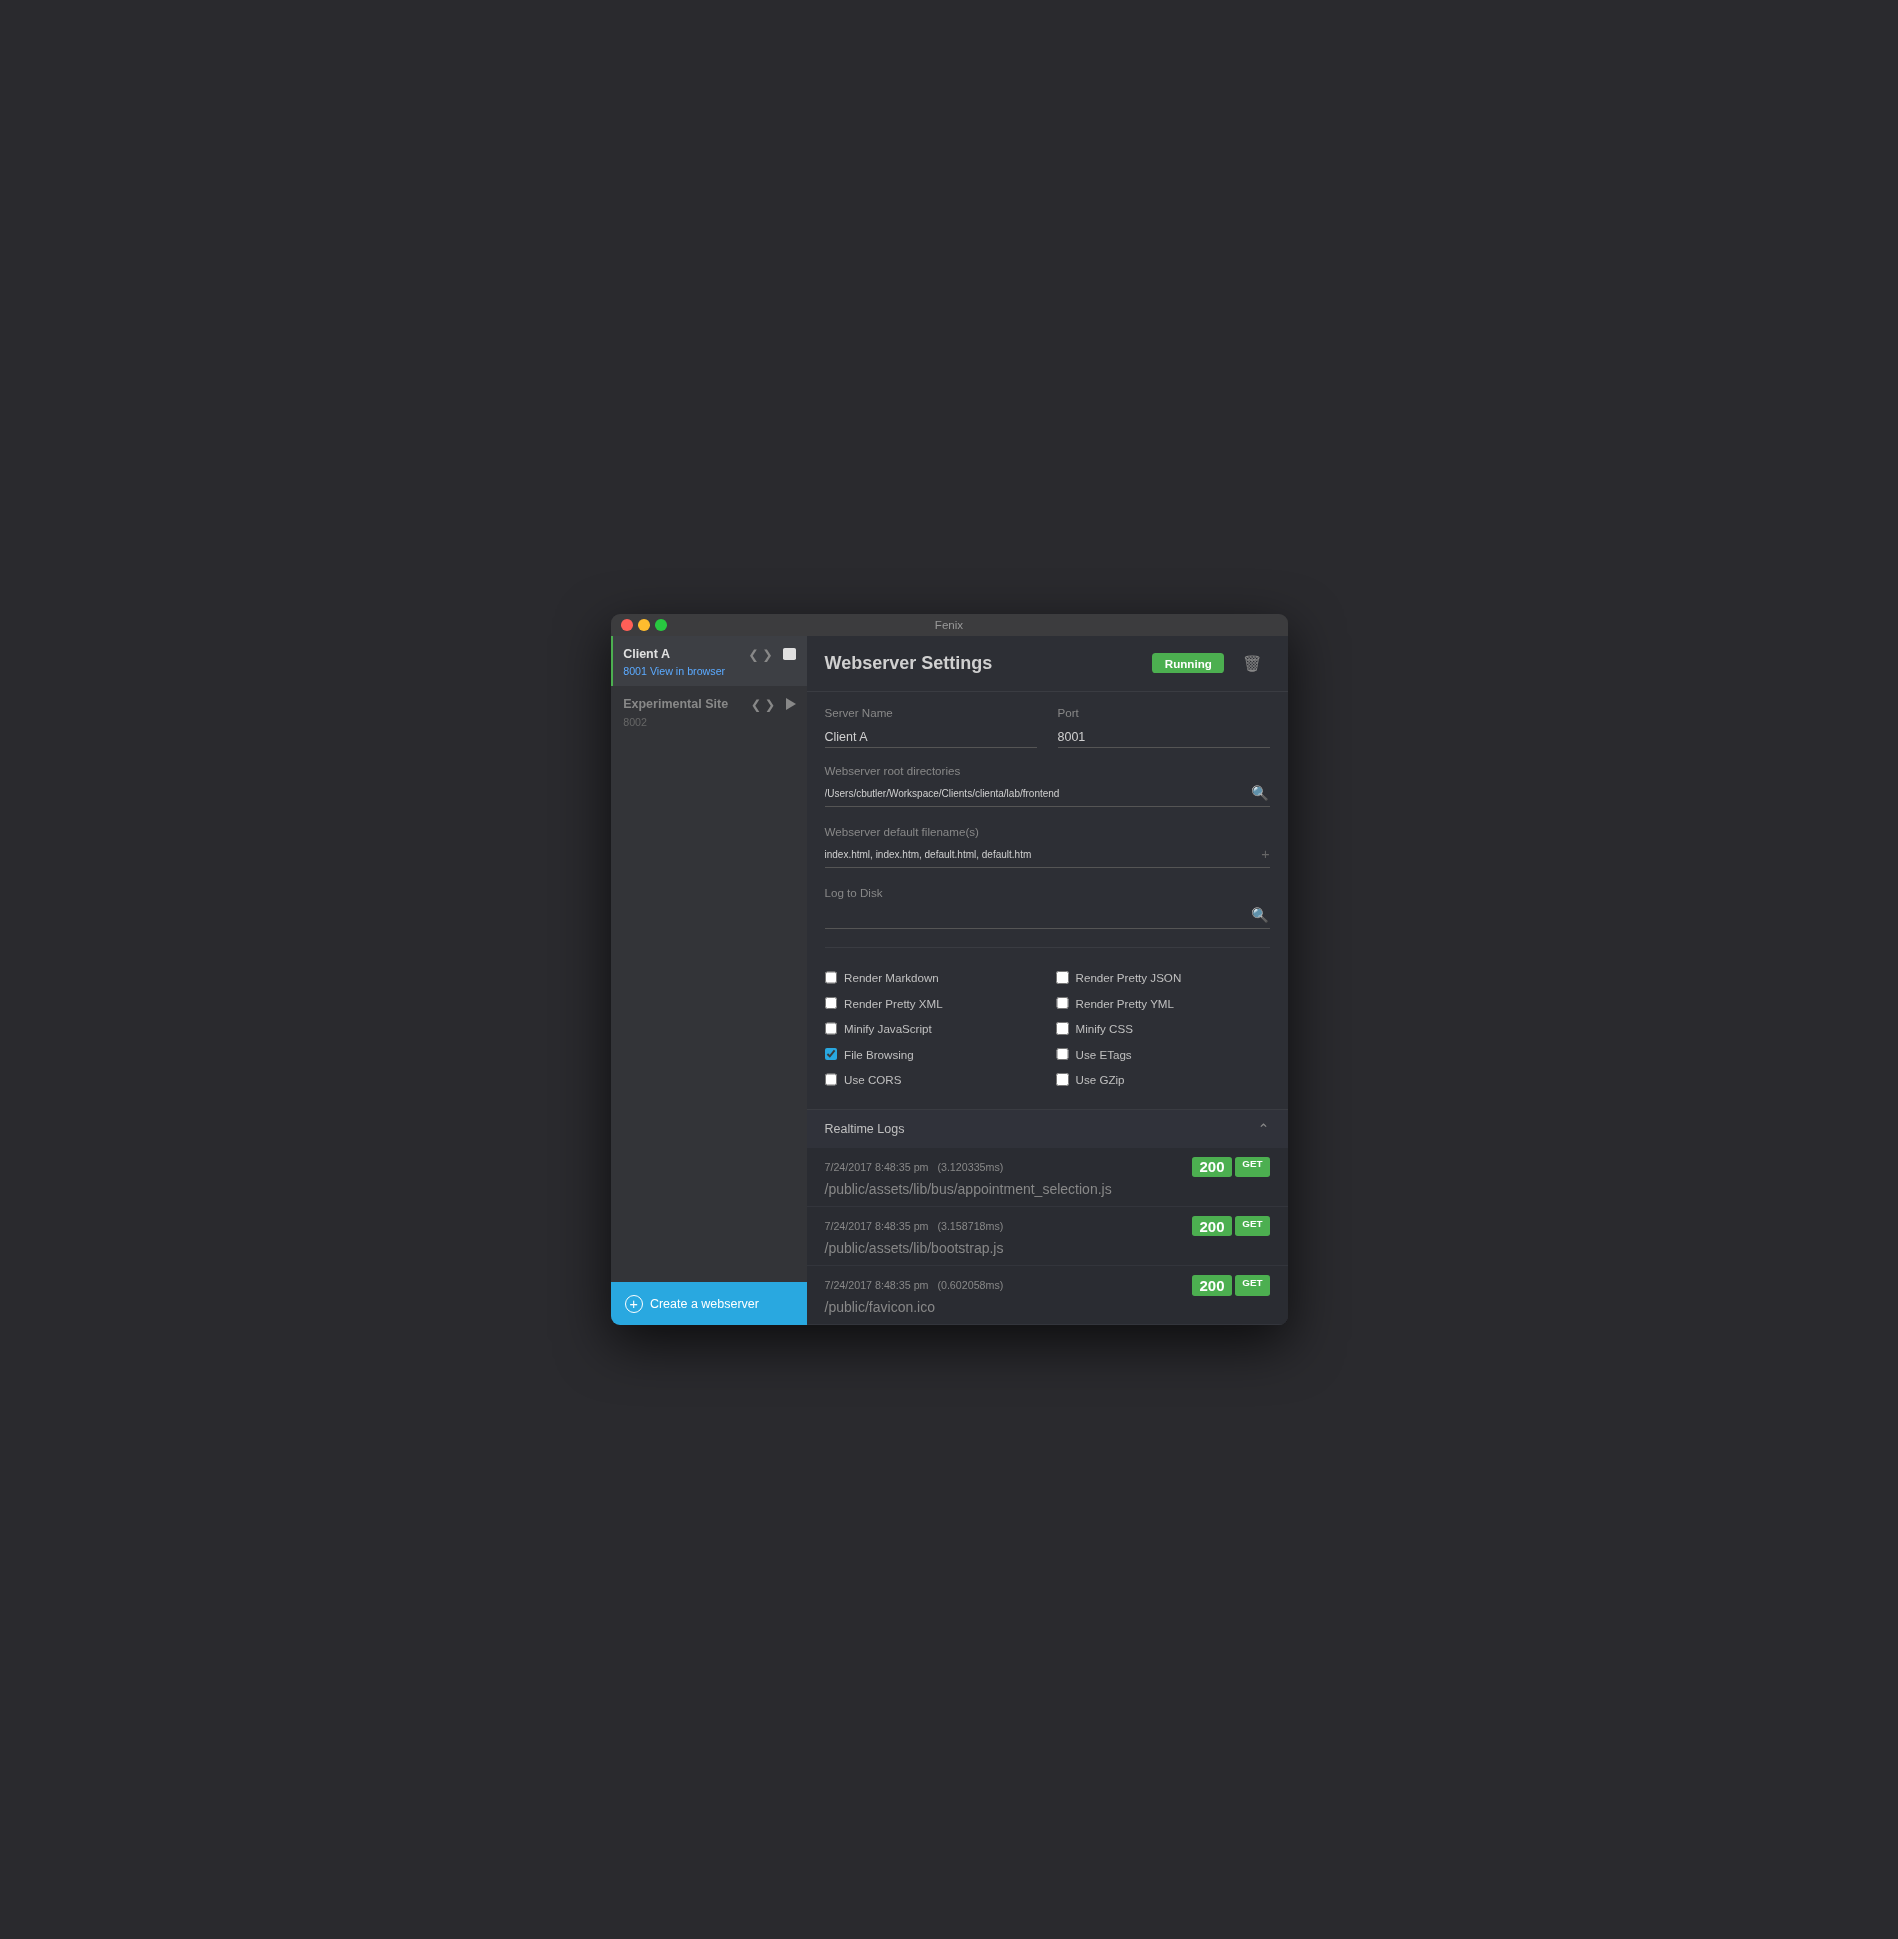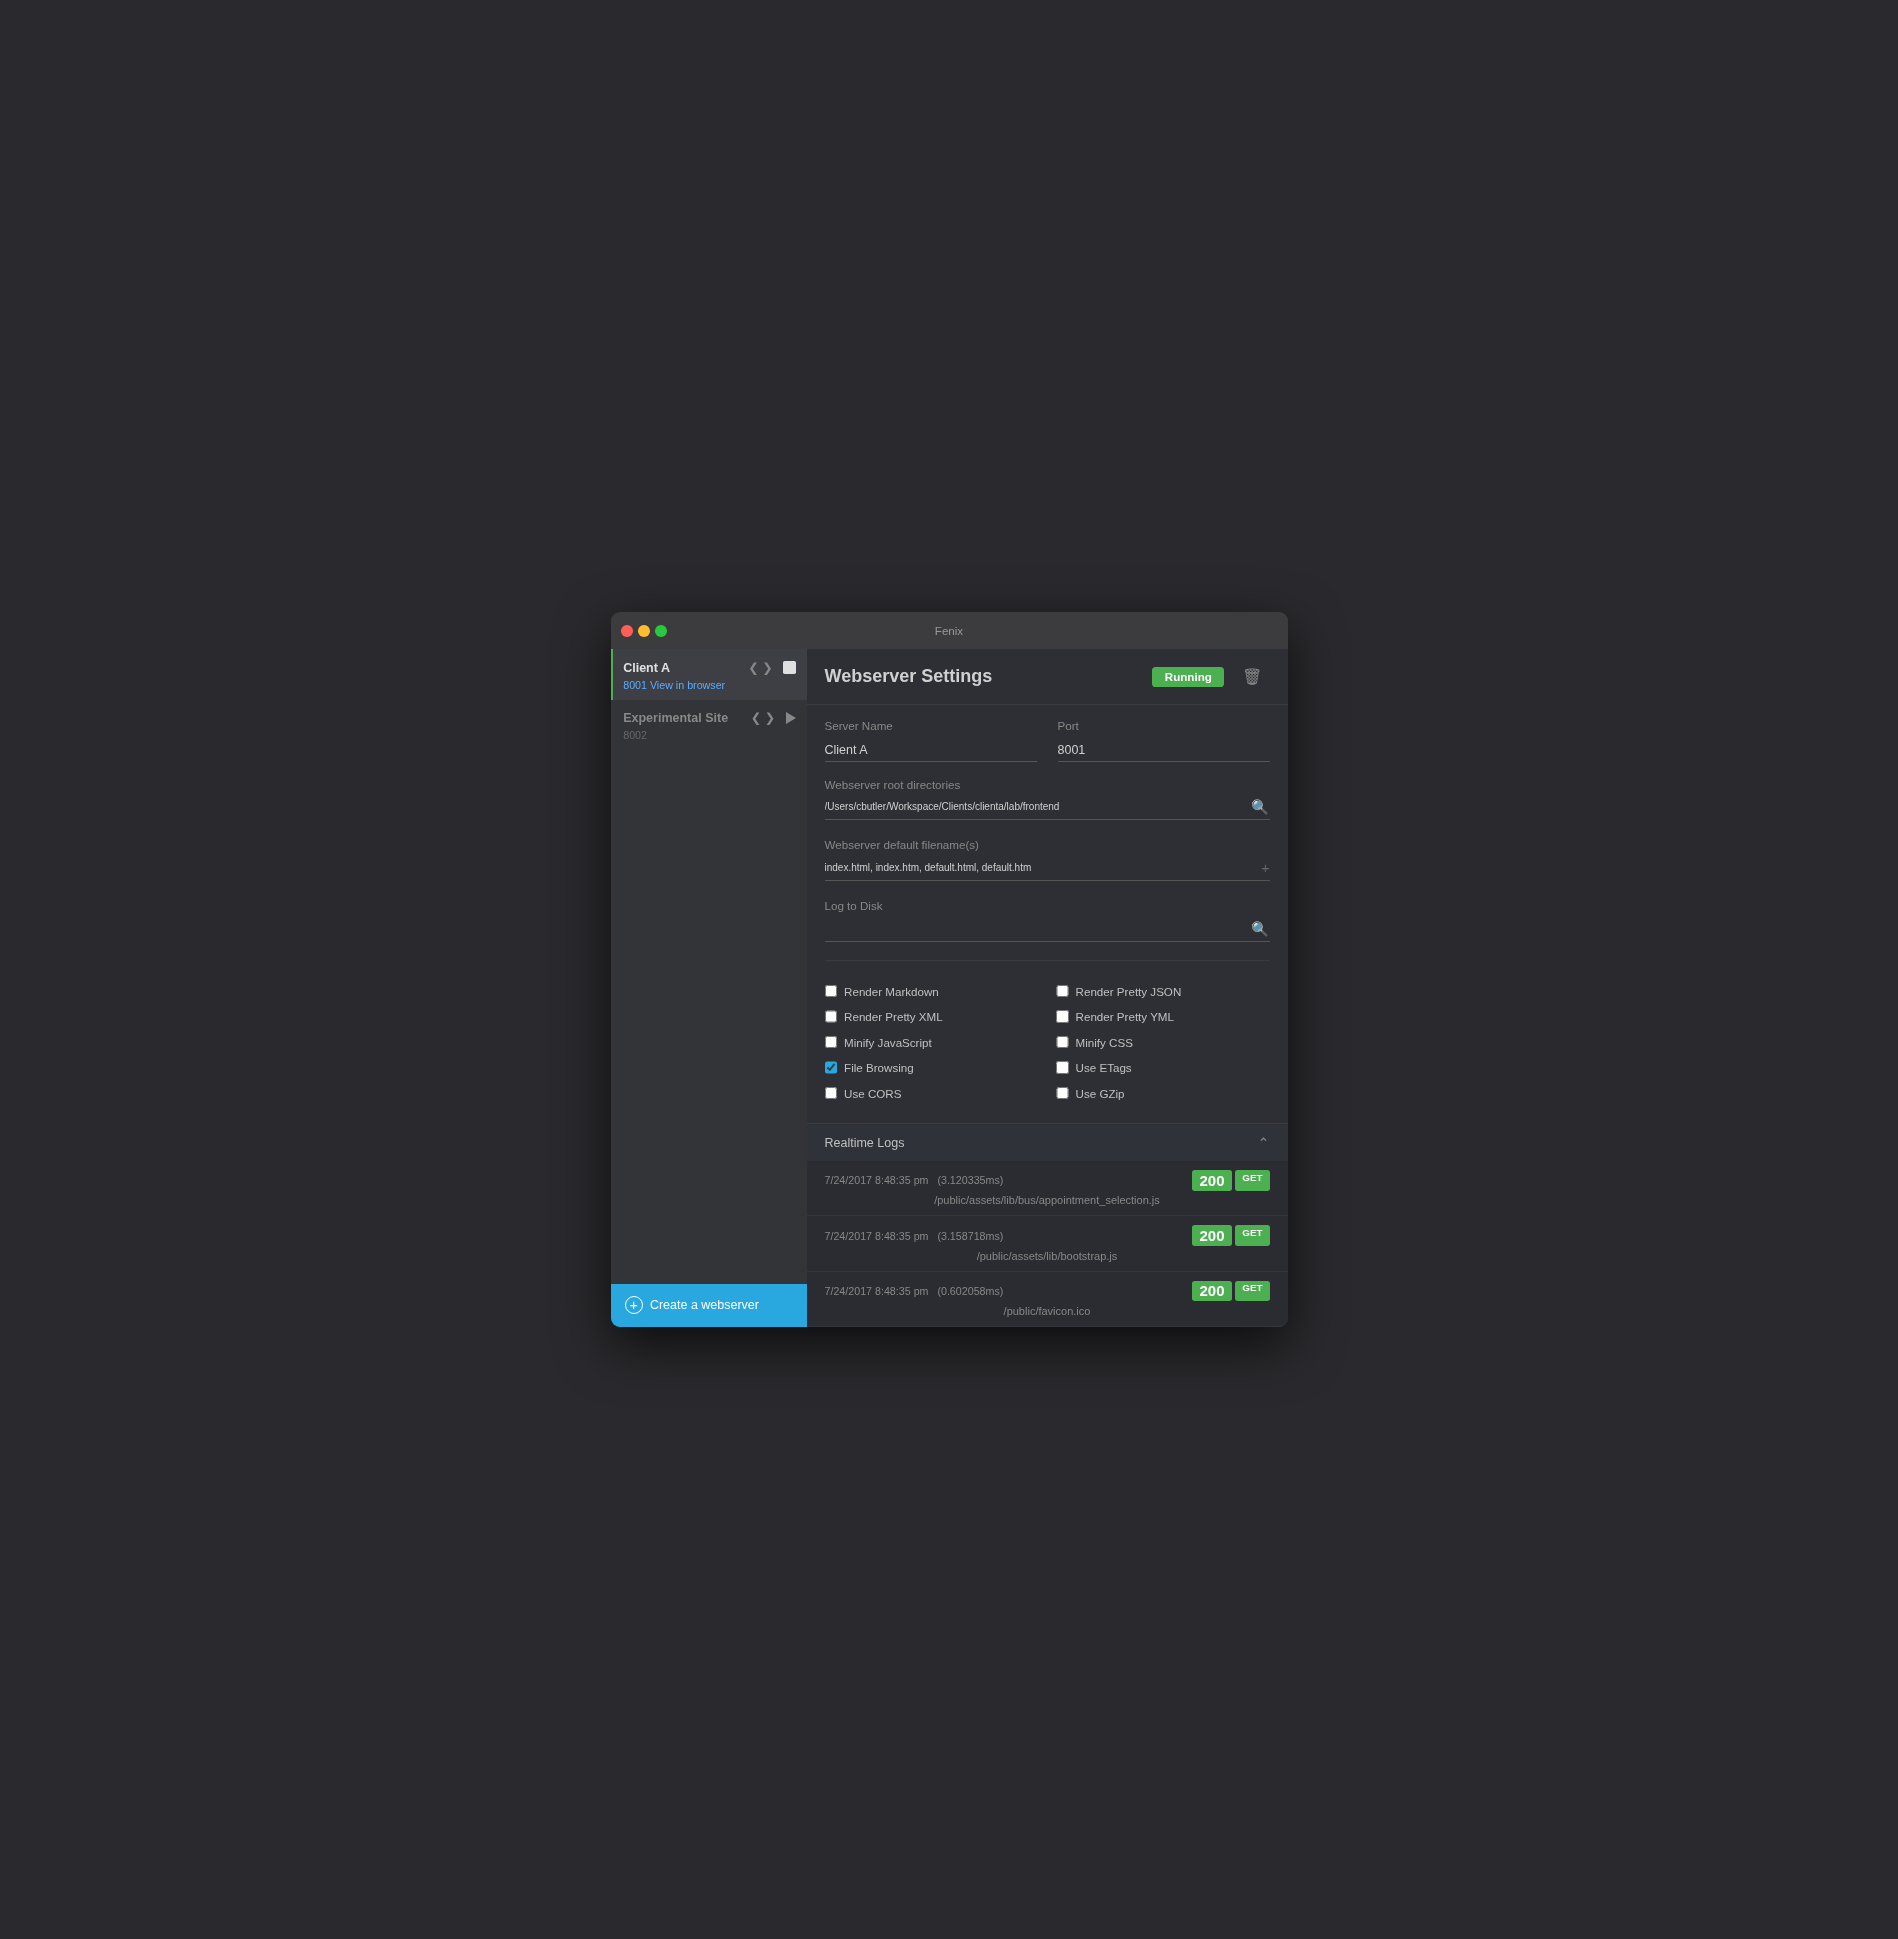--- a/index.html
+++ b/index.html
@@ -13,21 +13,21 @@
     }
     .window {
       width: 677px;
       background: #2d2d30;
       border-radius: 9px;
       box-shadow: 0 18px 53px rgba(0,0,0,0.7);
       overflow: hidden;
     }
     .titlebar {
       background: #3c3c3e;
-      height: 37px;
+      height: 22px;
       display: flex;
       align-items: center;
       padding: 0 10.7px;
       position: relative;
     }
     .traffic-lights {
       display: flex;
       gap: 5.3px;
     }
     .traffic-light {
@@ -308,22 +308,21 @@
     .badge-get {
       background: #4caf50;
       color: white;
       font-size: 9.8px;
       padding: 1.8px 7.1px;
       border-radius: 2.7px;
       font-weight: 600;
     }
     .log-path {
       color: #888;
-      font-size: 11px;
-      text-align: center;
+      font-size: 14px;
     }
   </style>
 </head>
 <body>
 
 <div class="window">
 
   <div class="titlebar">
     <div class="traffic-lights">
       <div class="traffic-light close"></div>

